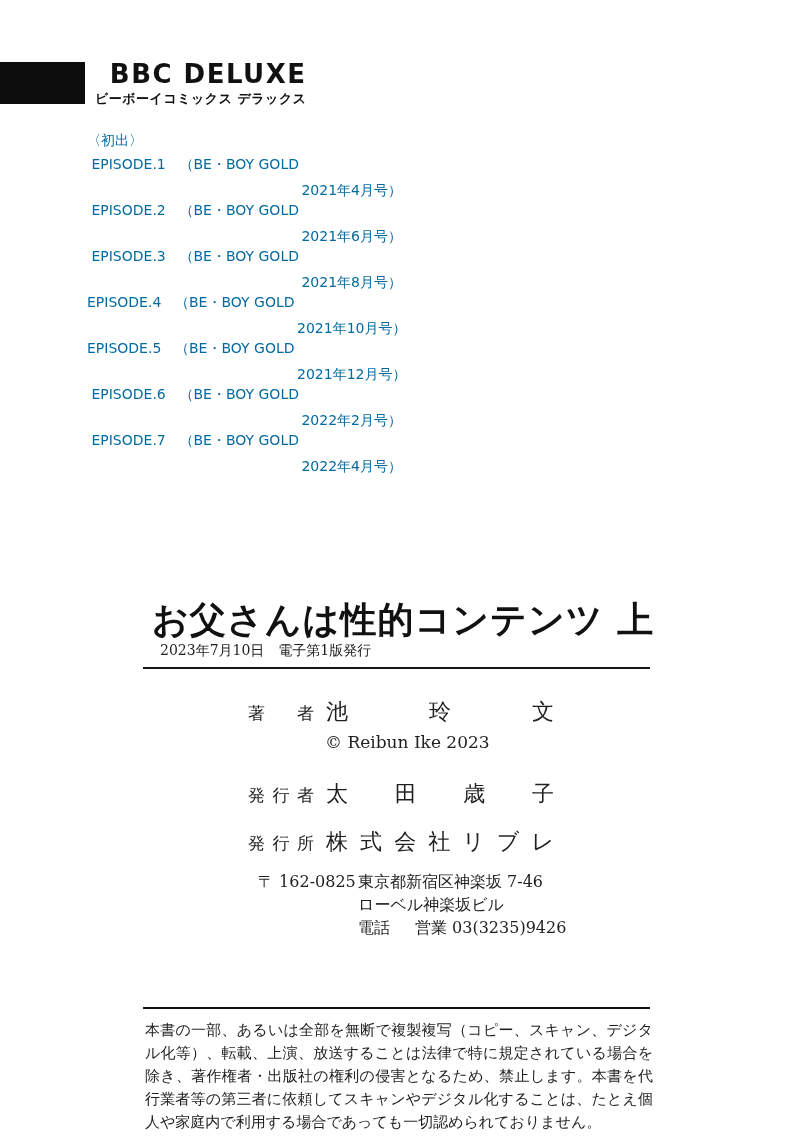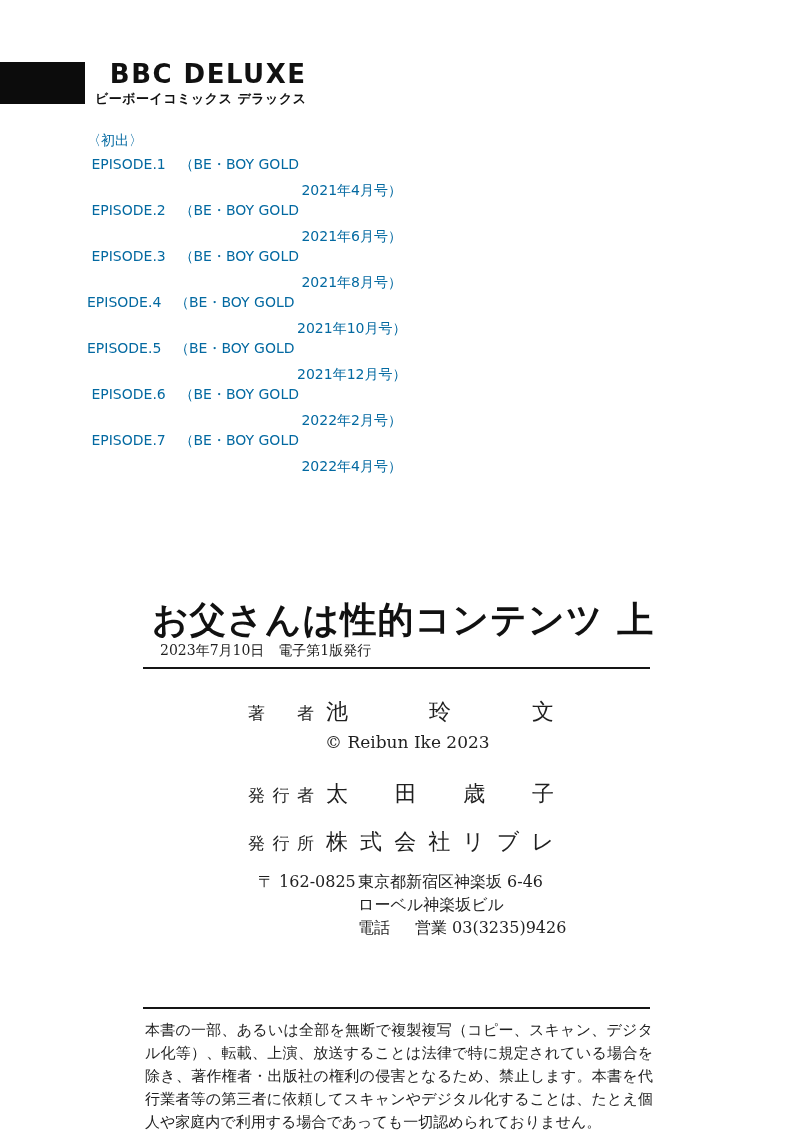--- a/index.html
+++ b/index.html
@@ -219,21 +219,21 @@
           <span>会</span>
           <span>社</span>
           <span>リ</span>
           <span>ブ</span>
           <span>レ</span>
         </span>
     </div>
 
     <div class="address">
       <div>
-        <span class="postal">〒 162-0825</span><span>東京都新宿区神楽坂 6-46</span>
+        <span class="postal">〒 162-0825</span><span>東京都新宿区神楽坂 7-46</span>
       </div>
       <div class="addr-indent">ローベル神楽坂ビル</div>
       <div class="addr-indent">
         <span class="phone-label">電話</span><span>営業 03(3235)9426</span>
       </div>
     </div>
 
     <div class="rule rule-notices"></div>
     <div class="notice notice-legal">
       <p>本書の一部、あるいは全部を無断で複製複写（コピー、スキャン、デジタル化等）、転載、上演、放送することは法律で特に規定されている場合を除き、著作権者・出版社の権利の侵害となるため、禁止します。本書を代行業者等の第三者に依頼してスキャンやデジタル化することは、たとえ個人や家庭内で利用する場合であっても一切認められておりません。</p>

